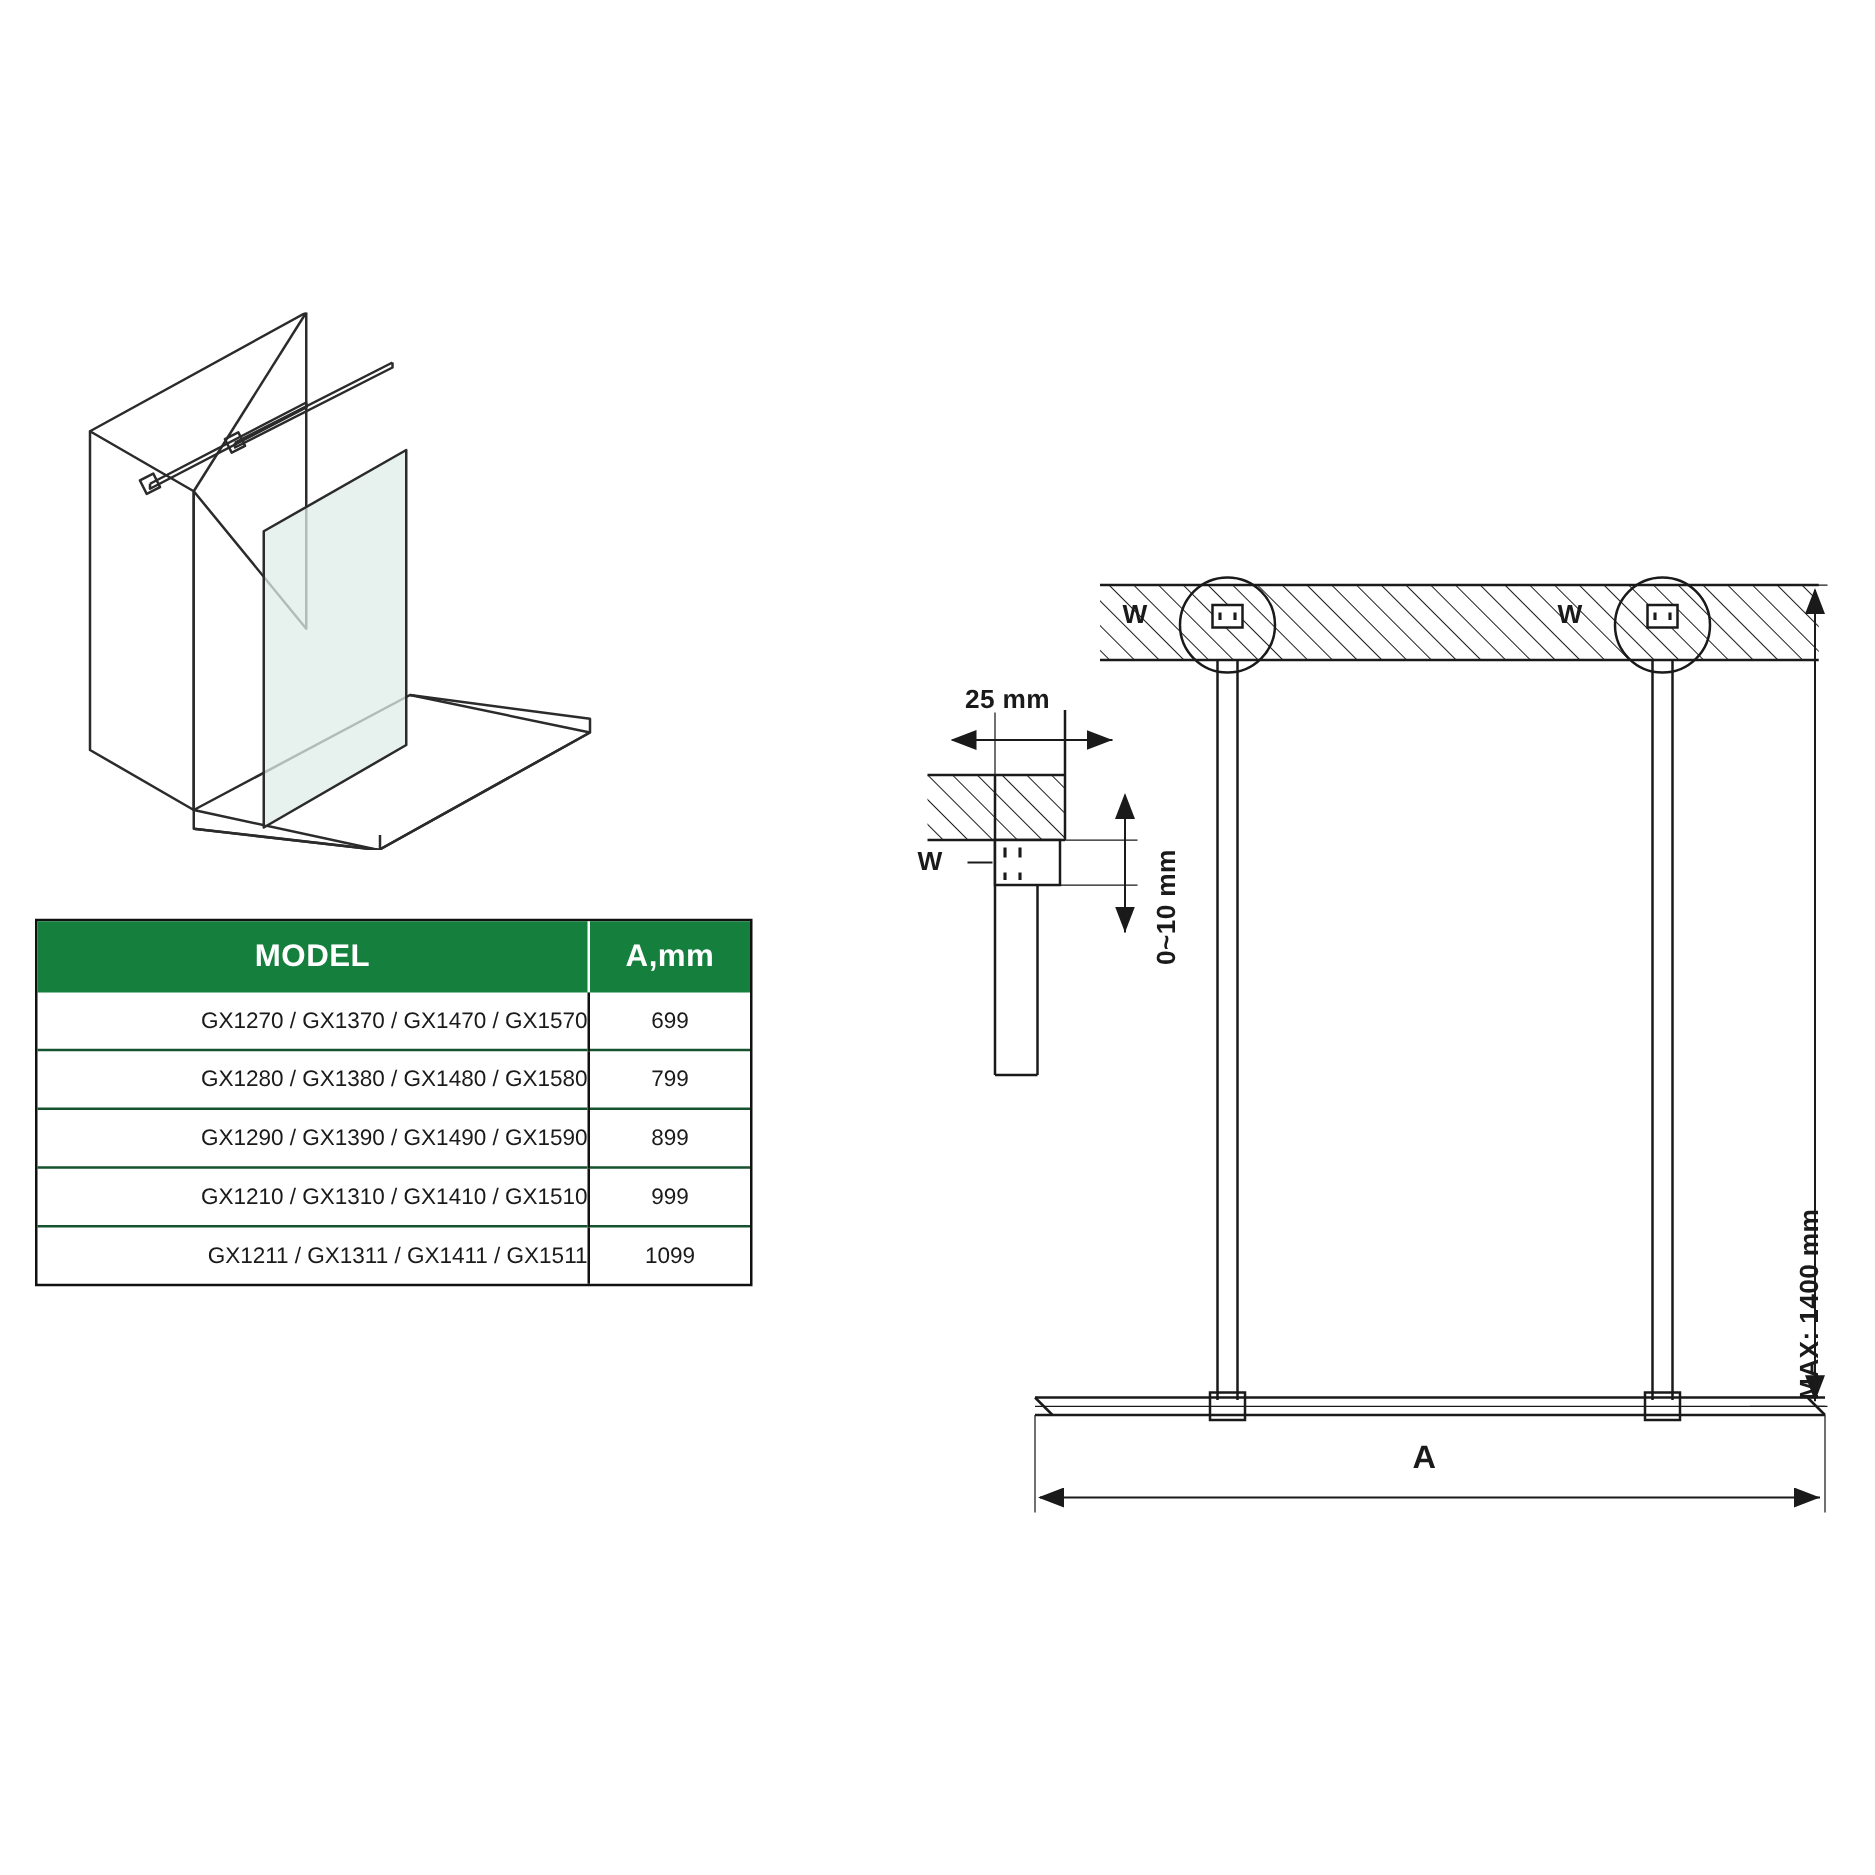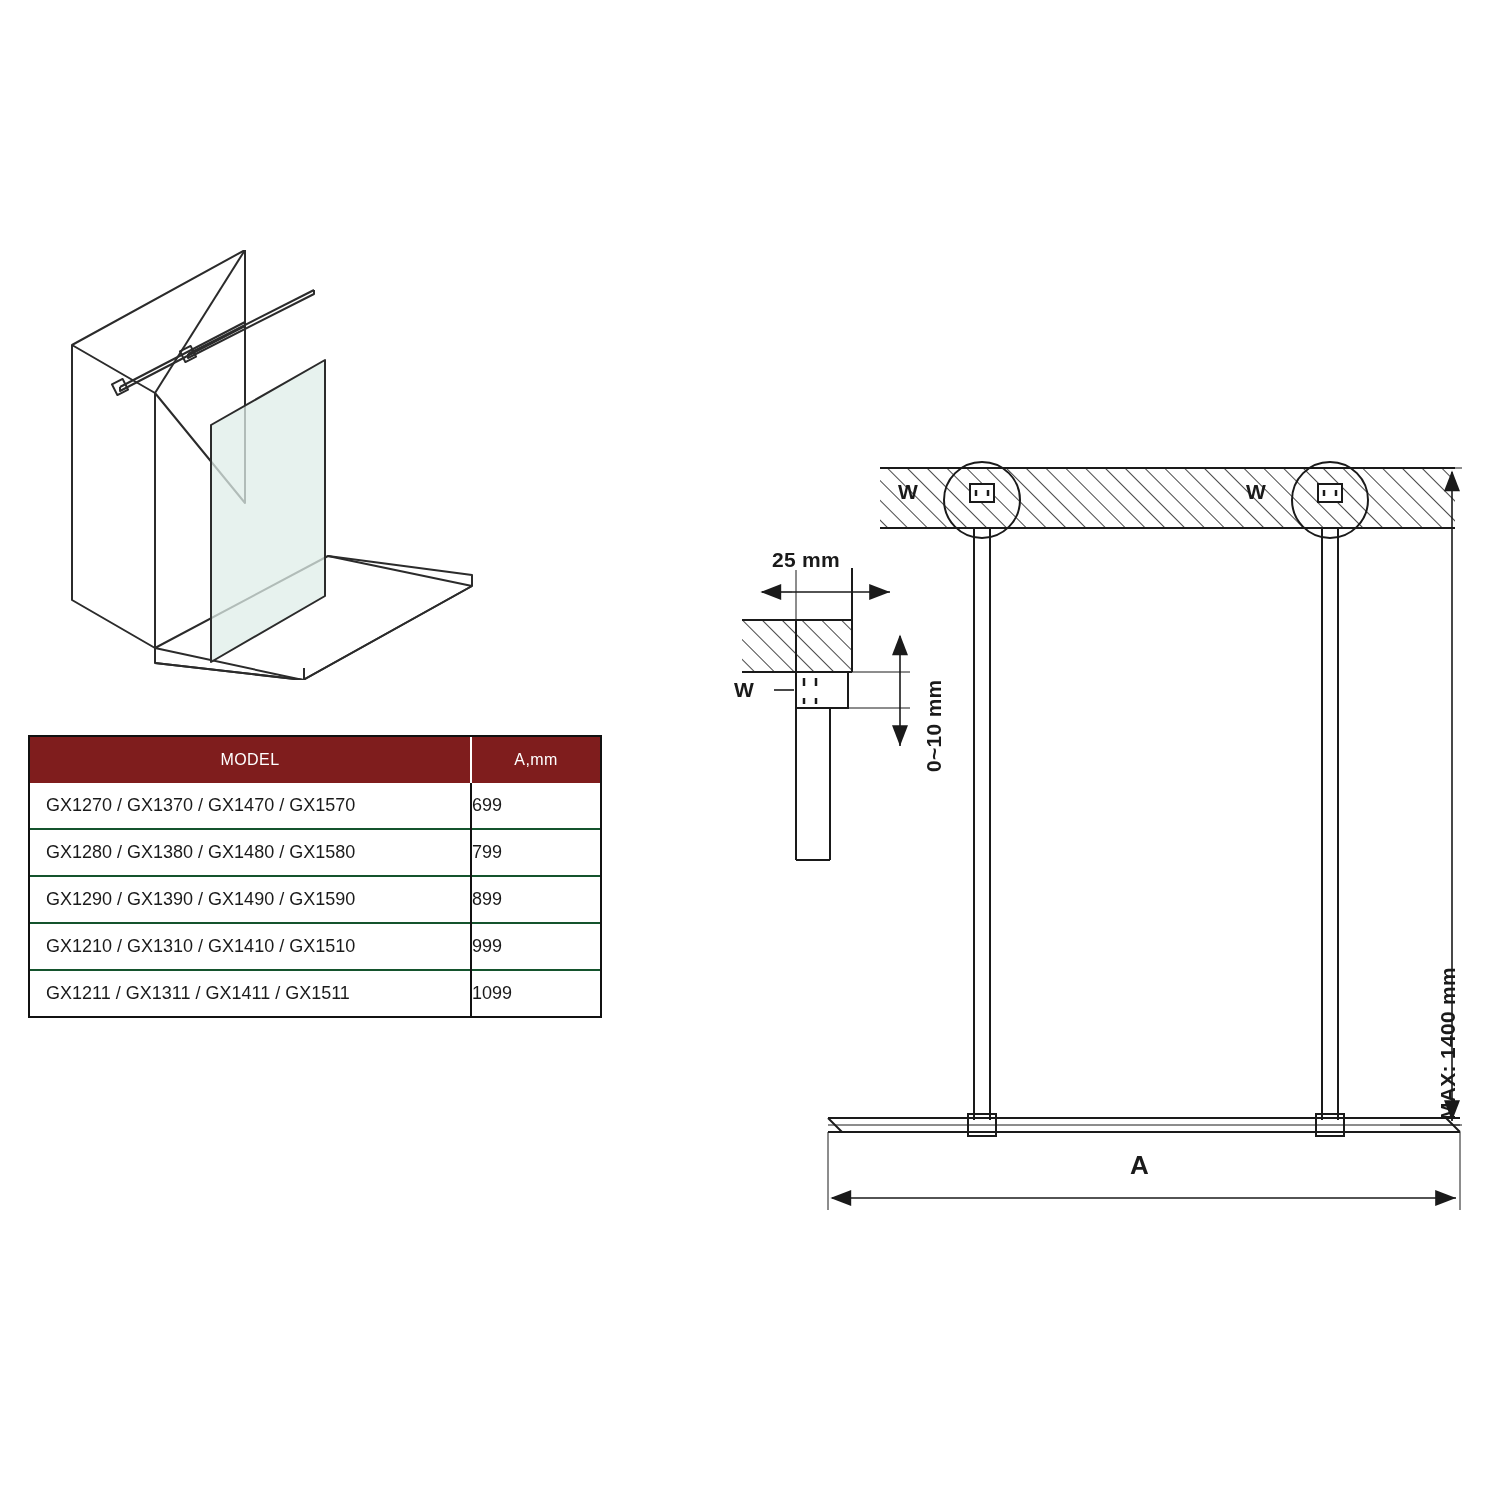--- a/index.html
+++ b/index.html
@@ -5,25 +5,25 @@
   html,body{margin:0;padding:0;background:#ffffff;}
   body{width:1500px;height:1500px;position:relative;font-family:"Liberation Sans",sans-serif;color:#1a1a1a;overflow:hidden;}
   .stage{position:absolute;left:0;top:0;width:1500px;height:1500px;}
 
   
   .iso{position:absolute;left:60px;top:250px;width:420px;height:430px;}
 
   
   .table-wrap{position:absolute;left:28px;top:735px;width:570px;border:2px solid #111;background:#fff;}
   table{border-collapse:collapse;width:100%;}
-  thead th{background:#7f1d1d;color:#fff;font-size:16px;font-weight:400;letter-spacing:.4px;padding:14px 0;text-align:center;}
+  thead th{background:#15803d;color:#fff;font-size:25px;font-weight:700;letter-spacing:.4px;padding:14px 0;text-align:center;}
   thead th.model-col{width:440px;border-right:2px solid #fff;}
   tbody td{font-size:18px;padding:12px 0;border-top:2px solid #14532d;}
-  tbody td.model{padding-left:16px;text-align:left;border-right:2px solid #111;}
-  tbody td.val{}
+  tbody td.model{padding-left:34px;text-align:right;border-right:2px solid #111;}
+  tbody td.val{text-align:center;}
   tbody tr:first-child td{border-top:none;}
 
   
   .draw{position:absolute;left:700px;top:420px;width:790px;height:860px;}
 
   .lbl{position:absolute;font-size:21px;font-weight:700;letter-spacing:.3px;white-space:nowrap;}
   .rot90{transform:rotate(-90deg);transform-origin:left top;}
 </style>
 </head>
 <body>

